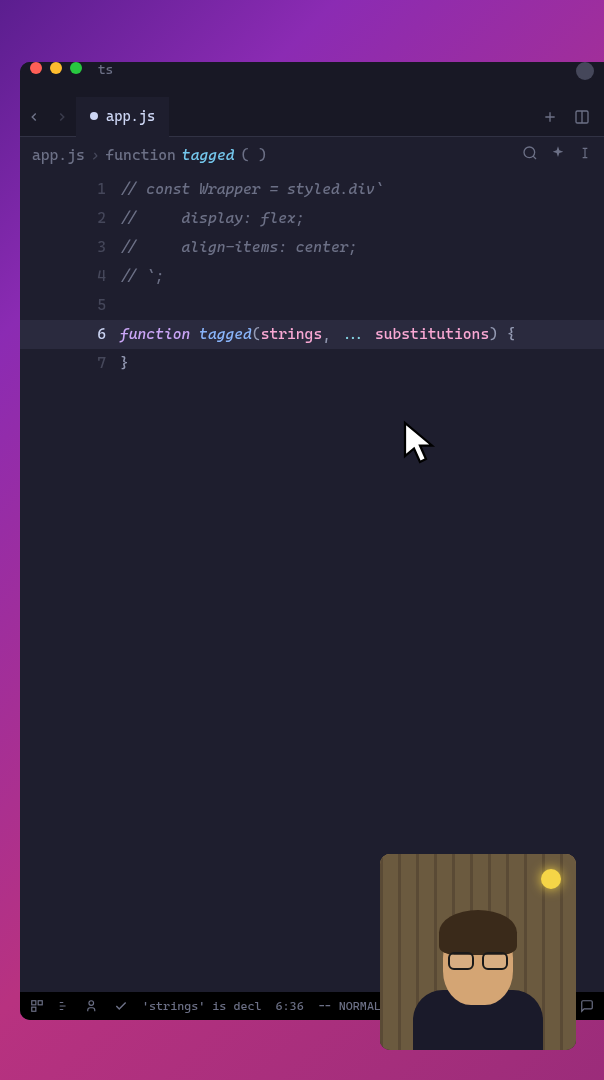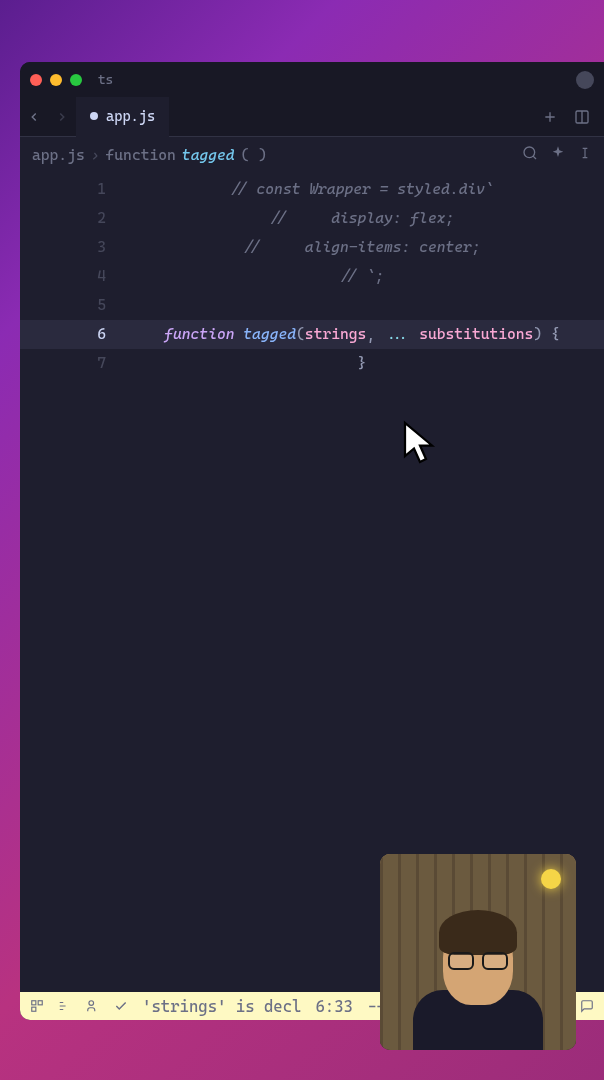--- a/index.html
+++ b/index.html
@@ -20,21 +20,20 @@
       background: #1e1e2e;
       border-radius: 10px 0 0 10px;
       overflow: hidden;
       display: flex;
       flex-direction: column;
     }
     .titlebar {
       height: 35px;
       background: #181825;
       display: flex;
-      align-items: center;
       padding: 0 10px;
       gap: 8px;
     }
     .traffic-lights { display: flex; gap: 8px; }
     .tl { width: 12px; height: 12px; border-radius: 50%; }
     .tl-close { background: #ff5f57; }
     .tl-min { background: #febc2e; }
     .tl-max { background: #28c840; }
     .title { color: #6c7086; font-size: 13px; margin-left: 8px; }
     .avatar { margin-left: auto; width: 18px; height: 18px; border-radius: 50%; background: #45475a; }
@@ -99,45 +98,45 @@
     .ln { position: relative; }
     .ln.active { color: #cdd6f4; }
     .code {
       flex: 1;
       padding-top: 2px;
       font-size: 15px;
       line-height: 29px;
       white-space: pre;
       color: #cdd6f4;
     }
-    .line { height: 29px; text-align: center; }
+    .line { height: 29px; }
     .line.hl { background: #2a2a3e; margin-left: -100px; padding-left: 100px; margin-right: -500px; padding-right: 500px; }
     .c-comment { color: #6c7086; font-style: italic; }
     .c-keyword { color: #cba6f7; font-style: italic; }
     .c-fn { color: #89b4fa; font-style: italic; }
     .c-param { color: #f9a8d4; }
     .c-punct { color: #9399b2; }
     .c-op { color: #89dceb; }
     
     .cursor-arrow {
       position: absolute;
       top: 420px;
       left: 402px;
       z-index: 100;
     }
     
     .statusbar {
       height: 28px;
-      background: #fef9c3;
+      background: #000000;
       display: flex;
       align-items: center;
       padding: 0 10px;
       gap: 14px;
       color: #6c7086;
-      font-size: 16px;
+      font-size: 12px;
       text-align: center;
     }
     .sb-icon { display: flex; align-items: center; cursor: pointer; }
     .sb-right { margin-left: auto; }
     
     .webcam {
       position: absolute;
       bottom: 30px;
       right: 28px;
       width: 196px;
@@ -306,21 +305,21 @@
           <circle cx="9" cy="7" r="4"></circle>
           <path d="M3 21v-2a4 4 0 014-4h4a4 4 0 014 4v2"></path>
         </svg>
     </span>
     <span class="sb-icon">
       <svg width="14" height="14" viewBox="0 0 24 24" fill="none" stroke="currentColor" stroke-width="2.5">
           <path d="M20 6L9 17l-5-5"></path>
         </svg>
     </span>
     <span>'strings' is decl</span>
-    <span>6:33</span>
+    <span>6:36</span>
     <span>-- NORMAL --</span>
     <span class="sb-icon sb-right">
       <svg width="14" height="14" viewBox="0 0 24 24" fill="none" stroke="currentColor" stroke-width="2">
           <path d="M21 15a2 2 0 01-2 2H7l-4 4V5a2 2 0 012-2h14a2 2 0 012 2z"></path>
         </svg>
     </span>
   </div>
 </div>
 
 <div class="cursor-arrow">

